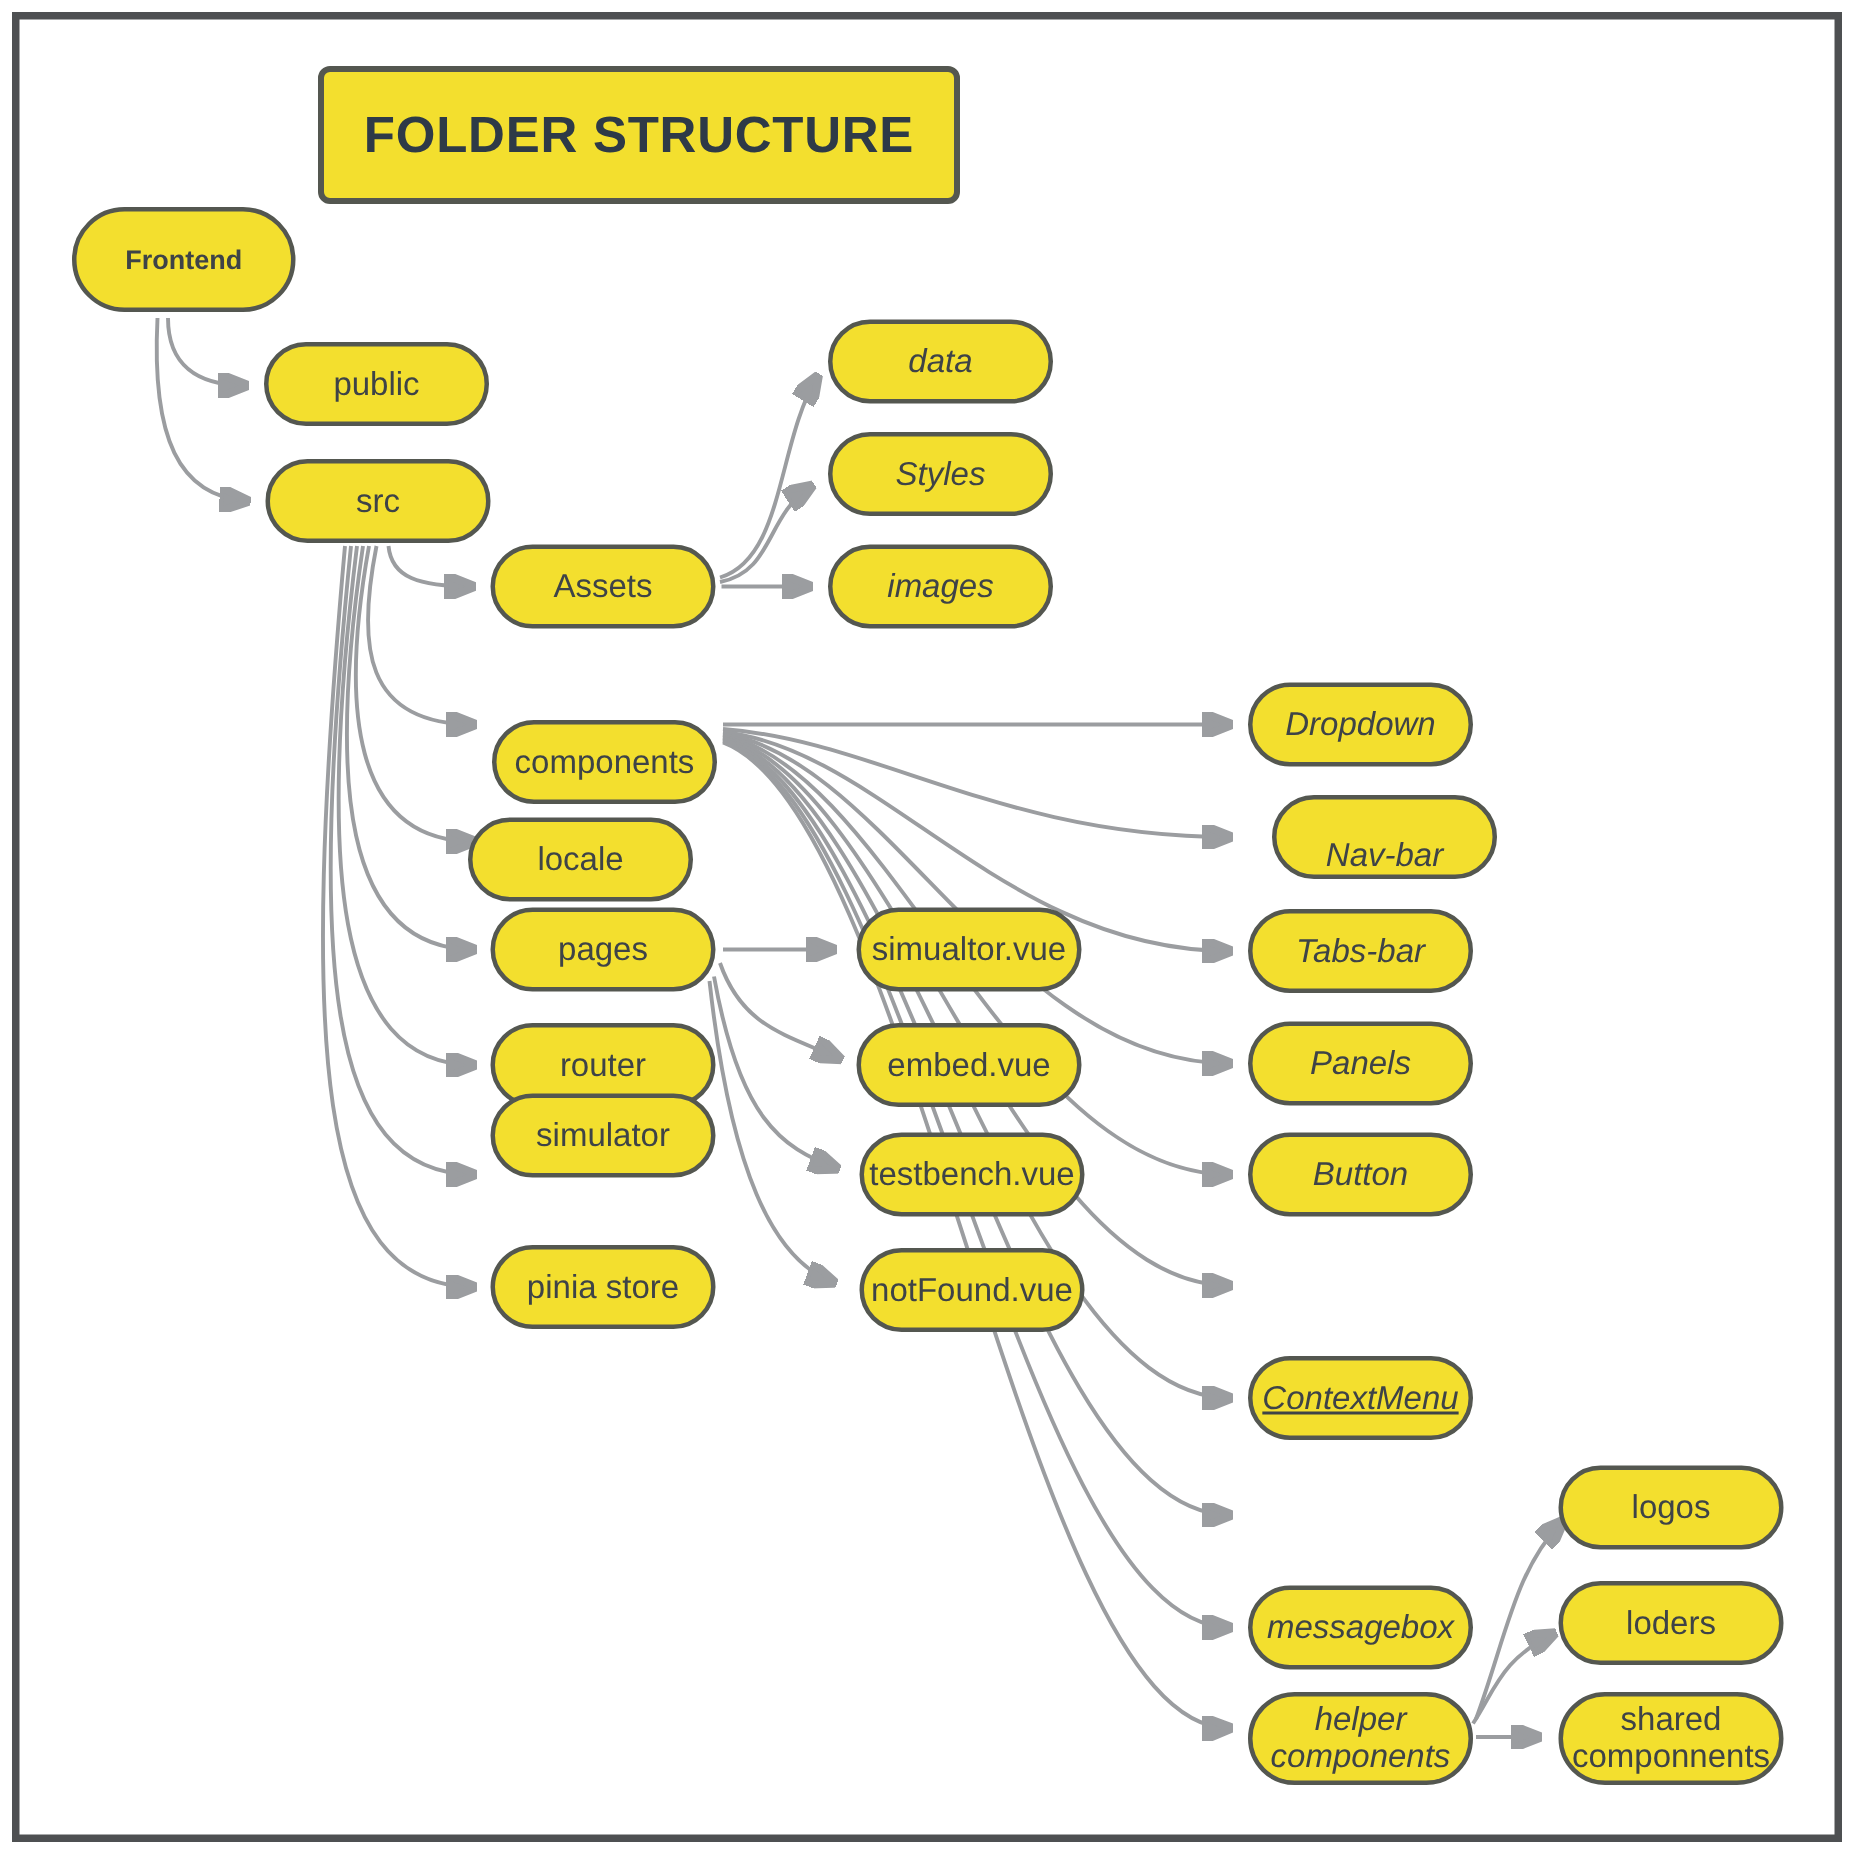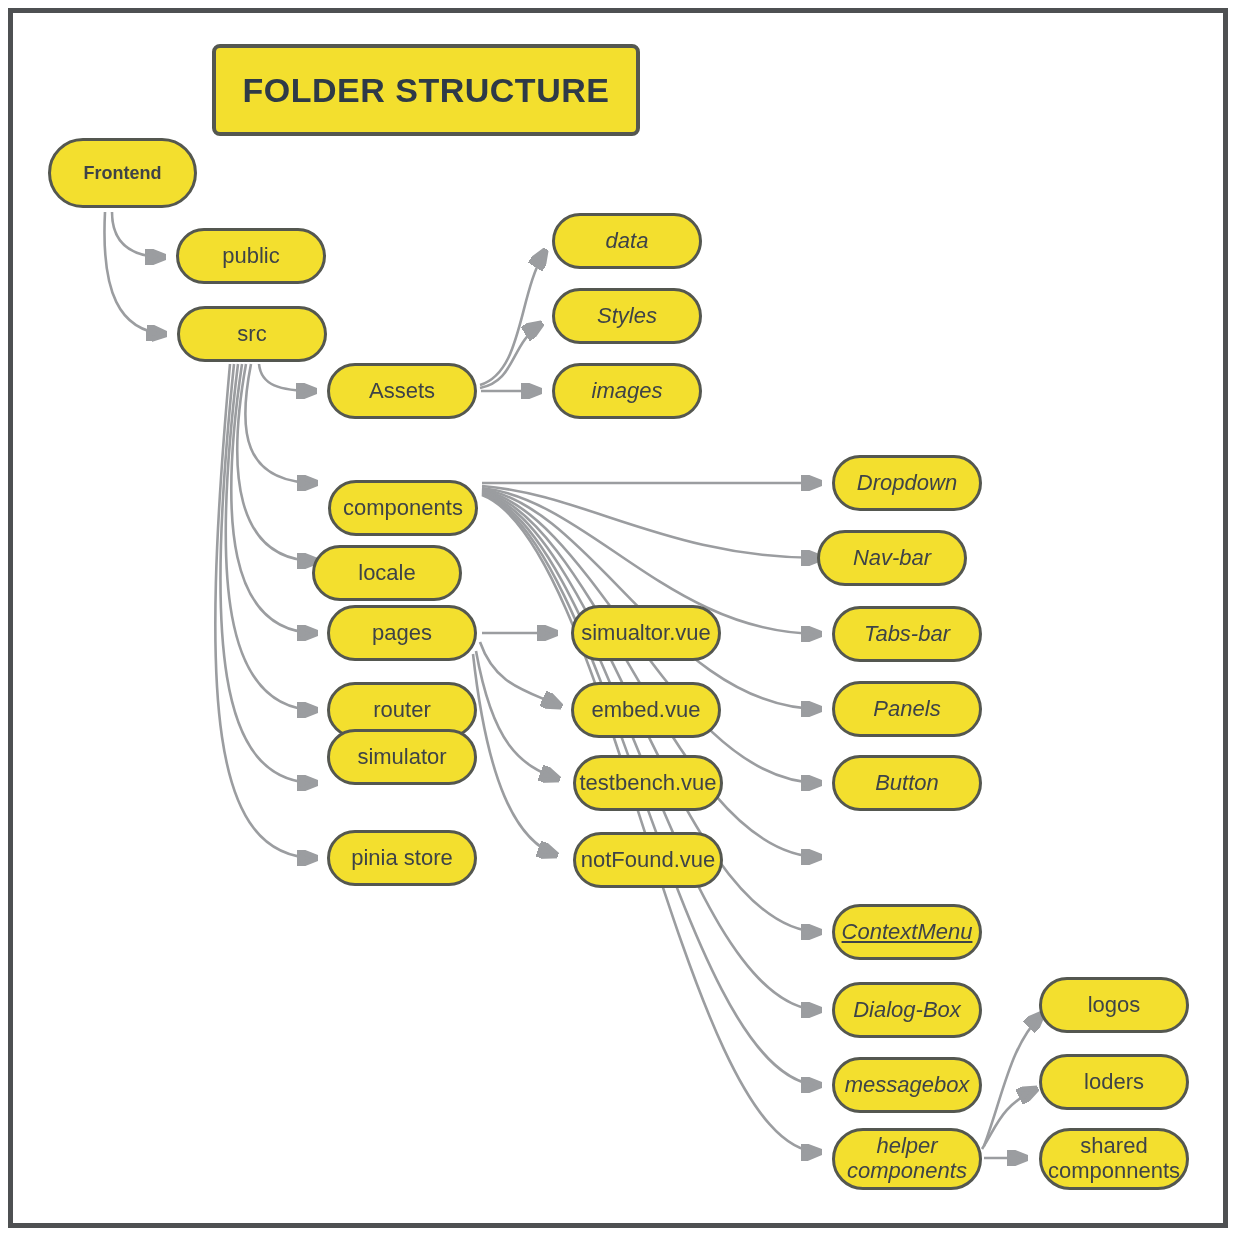--- a/index.html
+++ b/index.html
@@ -141,37 +141,34 @@
   <div class="node" style="left:573px;top:755px;">
       <span>testbench.vue</span>
     </div>
   <div class="node italic" style="left:832px;top:455px;">
       <span>Dropdown</span>
     </div>
 
   <div class="node" style="left:573px;top:832px;">
       <span>notFound.vue</span>
     </div>
-  <div class="node italic" style="left:817px;top:530px;">
+  <div class="node italic" style="left:848px;top:530px;align-items:flex-end;">
       <span>Nav-bar</span>
     </div>
   <div class="node italic" style="left:832px;top:606px;">
       <span>Tabs-bar</span>
     </div>
   <div class="node italic" style="left:832px;top:681px;">
       <span>Panels</span>
     </div>
   <div class="node italic" style="left:832px;top:755px;">
       <span>Button</span>
     </div>
   <div class="node italic" style="left:832px;top:904px;text-decoration:underline;">
       <span>ContextMenu</span>
-    </div>
-  <div class="node italic" style="left:832px;top:982px;">
-      <span>Dialog-Box</span>
     </div>
   <div class="node italic" style="left:832px;top:1057px;">
       <span>messagebox</span>
     </div>
   <div class="node italic twoline" style="left:832px;top:1128px;">
       <span>helper components</span>
     </div>
 
   <div class="node" style="left:1039px;top:977px;">
       <span>logos</span>

